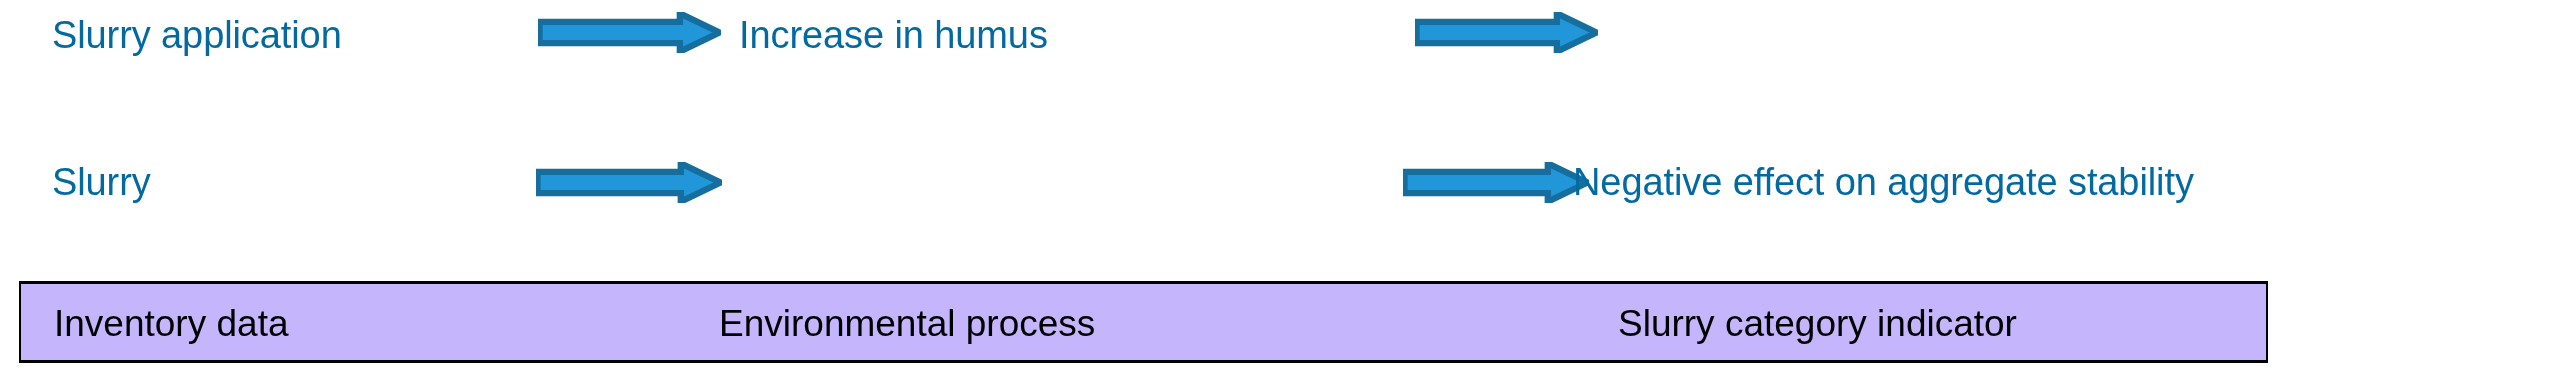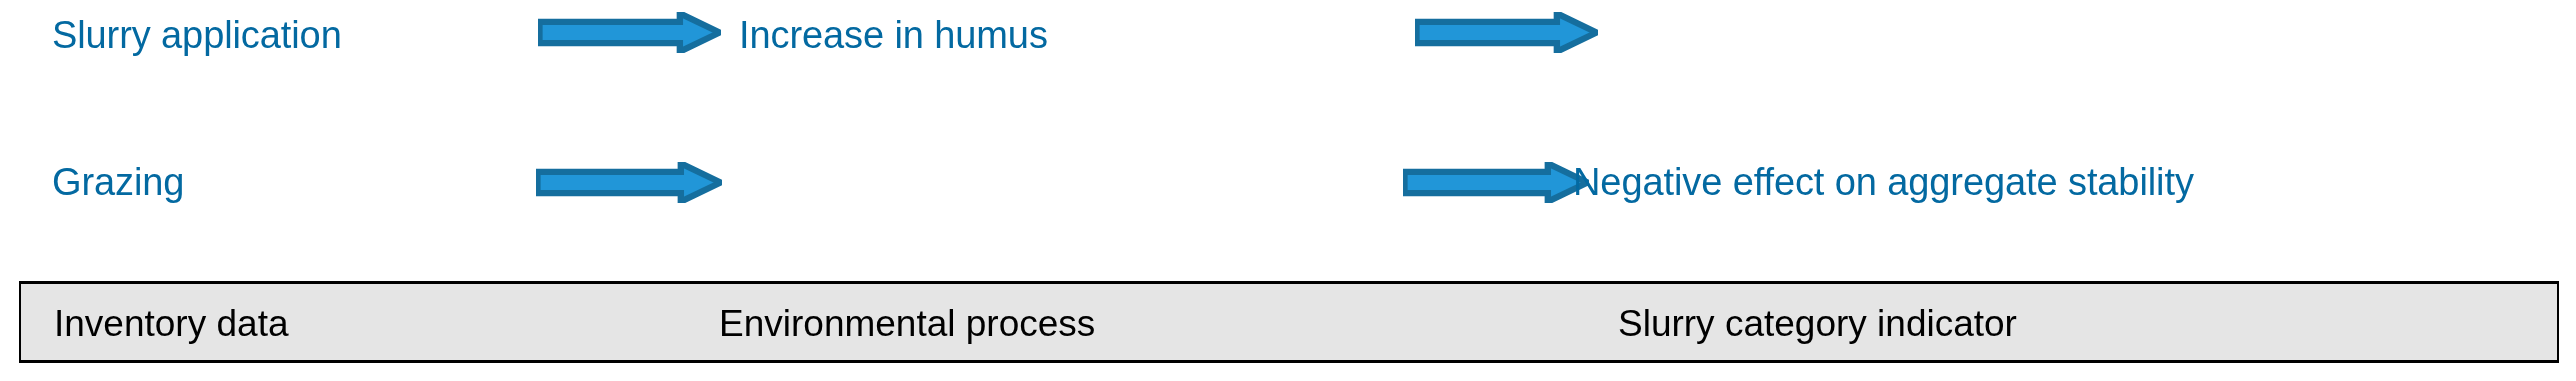--- a/index.html
+++ b/index.html
@@ -31,23 +31,23 @@
   }
   .arrow svg {
     display: block;
     width: 100%;
     height: 100%;
   }
   #legend-bar {
     position: absolute;
     left: 19px;
     top: 281px;
-    width: 2540px;
+    width: 2249px;
     height: 82px;
-    background: #e5e5e5;
+    background: #c4b5fd;
     border-top: 3.6px solid #000000;
     border-bottom: 3.6px solid #000000;
     border-left: 2.8px solid #000000;
     border-right: 2.8px solid #000000;
     box-sizing: border-box;
   }
   .legend-label {
     position: absolute;
     font-family: "Liberation Sans", sans-serif;
     font-size: 37px;
@@ -88,21 +88,21 @@
 
   <div class="flow-text" id="text-r1-c2">Increase in humus</div>
 
   <div class="arrow" id="arrow-r1-a2">
     <svg viewBox="0 0 258 58" preserveAspectRatio="none">
       <polygon points="2,14 200,14 200,2 256,29 200,56 200,44 2,44" fill="#2196d8" stroke="#156e9e" stroke-width="9" stroke-linejoin="miter"></polygon>
     </svg>
   </div>
 
 
-  <div class="flow-text" id="text-r2-c1">Grazing</div>
+  <div class="flow-text" id="text-r2-c1">Slurry</div>
 
   <div class="arrow" id="arrow-r2-a1">
     <svg viewBox="0 0 262 58" preserveAspectRatio="none">
       <polygon points="2,14 204,14 204,2 260,29 204,56 204,44 2,44" fill="#2196d8" stroke="#156e9e" stroke-width="9" stroke-linejoin="miter"></polygon>
     </svg>
   </div>
 
 
   <div class="arrow" id="arrow-r2-a2">
     <svg viewBox="0 0 262 58" preserveAspectRatio="none">

